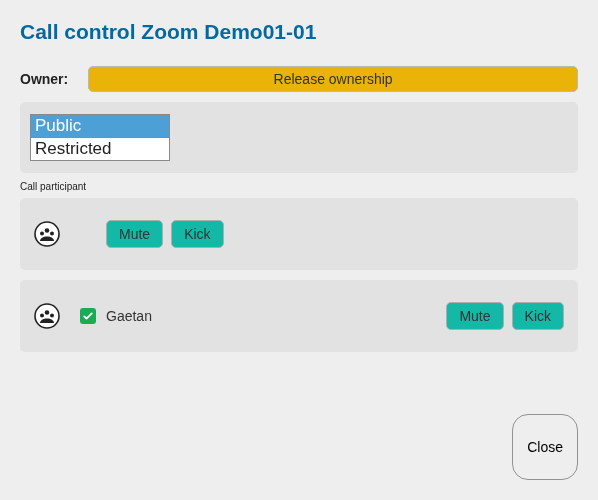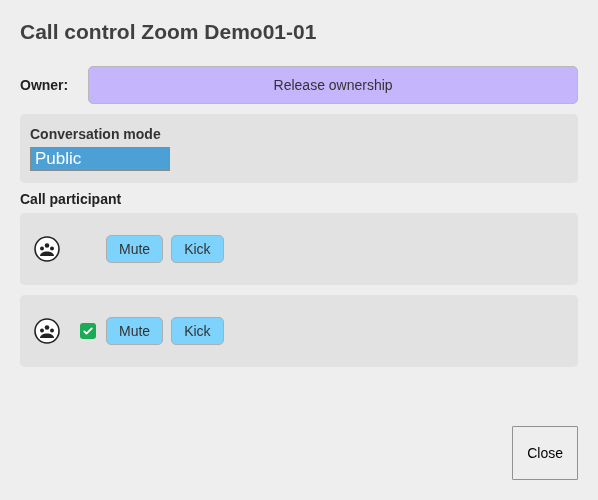--- a/index.html
+++ b/index.html
@@ -7,41 +7,41 @@
   body {
     font-family: "Segoe UI", Arial, sans-serif;
     background: #eeeeee;
     color: #222;
     padding: 20px;
     position: relative;
   }
   h1 {
     font-size: 21px;
     font-weight: 700;
-    color: #404040;
+    color: #0369a1;
     margin-bottom: 22px;
   }
   .owner-row {
     display: flex;
     align-items: center;
     gap: 20px;
     margin-bottom: 10px;
   }
   .owner-label {
     font-size: 14px;
     font-weight: 700;
   }
   .owner-value {
     font-size: 14px;
     color: #333;
   }
   .release-btn {
     flex: 1;
-    height: 38px;
-    background: #c4b5fd;
+    height: 26px;
+    background: #eab308;
     border: 1px solid #b9b9b9;
     border-radius: 5px;
     font-size: 14px;
     color: #333;
     cursor: pointer;
     font-family: inherit;
   }
   .panel {
     background: #e2e2e2;
     border-radius: 5px;
@@ -66,22 +66,22 @@
     line-height: 18px;
   }
   .mode-item + .mode-item {
     border-top: 1px solid #8a8a8a;
   }
   .mode-item.selected {
     background: #4da0d6;
     color: #fff;
   }
   .section-title {
-    font-size: 14px;
-    font-weight: 700;
+    font-size: 10px;
+    font-weight: 400;
     margin: 4px 0 6px 0;
   }
   .participant {
     background: #e2e2e2;
     border-radius: 5px;
     padding: 22px 14px;
     margin-bottom: 10px;
     display: flex;
     align-items: center;
   }
@@ -102,58 +102,58 @@
     display: flex; align-items: center; justify-content: center;
     cursor: pointer;
   }
   .p-name {
     font-size: 14px;
     color: #333;
     flex: 1;
   }
   .p-actions { display: flex; gap: 8px; }
   .pill-btn {
-    background: #7dd3fc;
+    background: #14b8a6;
     border: 1px solid #aeaeae;
     border-radius: 5px;
     padding: 5px 12px;
     font-size: 14px;
     color: #333;
     cursor: pointer;
     font-family: inherit;
   }
   .close-wrap {
     position: absolute;
     right: 20px;
     bottom: 20px;
   }
   .close-btn {
     background: #eeeeee;
     border: 1px solid #919191;
-    border-radius: 1px;
-    padding: 18px 14px;
+    border-radius: 16px;
+    padding: 24px 14px;
     font-size: 14px;
     cursor: pointer;
     font-family: inherit;
   }
 </style>
 </head>
 <body>
 
 <h1>Call control Zoom Demo01-01</h1>
 
 <div class="owner-row">
   <span class="owner-label">Owner:</span>
   <button class="release-btn">Release ownership</button>
 </div>
 
 <div class="panel">
-  <div class="panel-title">Conversation mode</div>
   <div class="mode-list" id="mode-list">
       <div class="mode-item selected">Public</div>
+      <div class="mode-item">Restricted</div>
     </div>
 </div>
 
 <div class="section-title">Call participant</div>
 
 <div id="participants-container">
     <div class="participant">
       <div class="p-icon"><svg viewBox="0 0 26 26" width="26" height="26">
     <circle cx="13" cy="13" r="12" fill="#fff" stroke="#222" stroke-width="1.6"></circle>
     <circle cx="13" cy="9.5" r="2.3" fill="#222"></circle>
@@ -175,20 +175,21 @@
     <circle cx="18" cy="12.5" r="2" fill="#222"></circle>
     <path d="M6 20c0-2.5 3-4.5 7-4.5s7 2 7 4.5" fill="#222"></path>
   </svg></div>
       <div class="chk-slot">
         <div class="chk">
           <svg viewBox="0 0 16 16" width="12" height="12">
     <path d="M3 8.5l3 3 7-7" stroke="#fff" stroke-width="2.4" fill="none" stroke-linecap="round" stroke-linejoin="round"></path>
   </svg>
         </div>
       </div>
+      <div class="p-name">Gaetan</div>
       <div class="p-actions">
         <button class="pill-btn">Mute</button>
         <button class="pill-btn">Kick</button>
       </div>
     </div>
   </div>
 
 <div class="close-wrap">
   <button class="close-btn">Close</button>
 </div>

